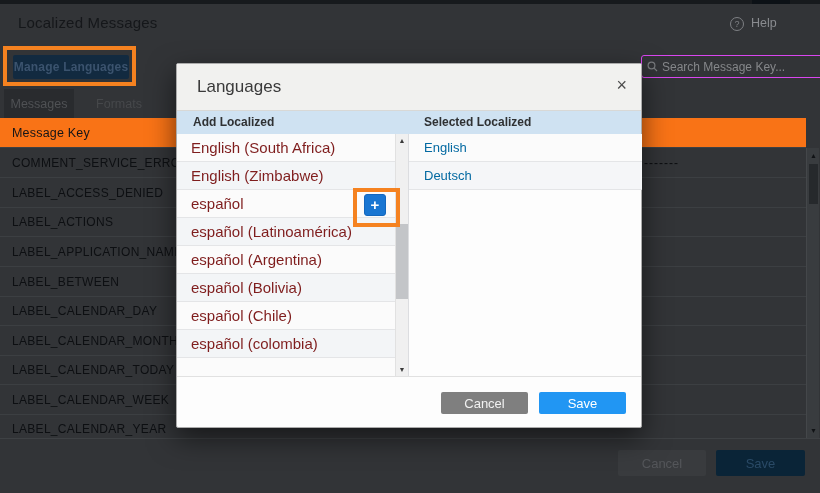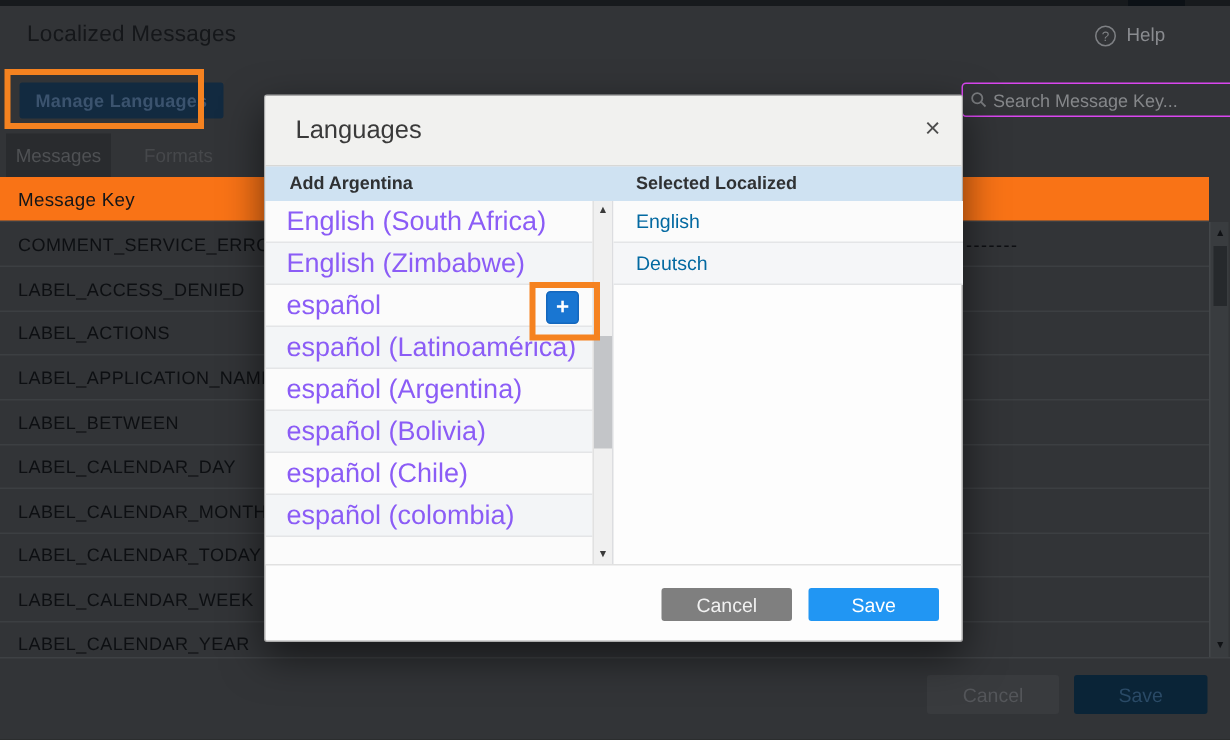--- a/index.html
+++ b/index.html
@@ -4,21 +4,21 @@
 <style>
   * { margin:0; padding:0; box-sizing:border-box; }
   body { font-family:"Liberation Sans", sans-serif; background:#222; }
   .page { position:relative; width:820px; height:493px; background:#323437; overflow:hidden; }
 
   
   .topstrip { position:absolute; left:0; top:0; width:820px; height:4px; background:#171a1d; }
   .topstrip-accent { position:absolute; left:752px; top:0; width:38px; height:4px; background:#0c1116; }
   .page-title { position:absolute; left:18px; top:14px; font-size:15px; font-weight:normal; color:#15171a; letter-spacing:.2px; }
 
-  .manage-btn { position:absolute; left:13px; top:55px; width:136px; height:24px; background:#122a40;
+  .manage-btn { position:absolute; left:13px; top:55px; width:116px; height:24px; background:#122a40;
     color:#3b536e; font-size:12px; font-weight:bold; border:none; border-radius:2px; letter-spacing:.2px; }
   .hl-manage { position:absolute; left:3px; top:46px; width:133px; height:40px; border:4px solid #F58220; z-index:20; }
 
   .tab { position:absolute; top:89px; height:29px; font-size:12.5px; display:flex; align-items:center; justify-content:center; }
   .tab-messages { left:4px; width:70px; background:#292b2e; color:#4f5154; }
   .tab-formats { left:86px; width:66px; color:#46484b; }
 
   .help-icon { position:absolute; left:730px; top:17px; width:14px; height:14px; border:1.3px solid #7e8084;
     border-radius:50%; color:#7e8084; font-size:9px; display:flex; align-items:center; justify-content:center; }
   .help-label { position:absolute; left:751px; top:16px; font-size:12.5px; color:#8a8c90; }
@@ -57,21 +57,21 @@
   .m-title { position:absolute; left:20px; top:0; line-height:46px; font-size:17px; color:#3a3a3a; }
   .m-close { position:absolute; right:14px; top:12px; font-size:18px; color:#4d4d4d; cursor:pointer; line-height:18px; }
   .m-band { position:absolute; left:0; top:47px; width:464px; height:23px; background:#cfe2f2; }
   .m-band .col-add { position:absolute; left:16px; line-height:23px; font-size:12px; font-weight:bold; color:#2f3133; }
   .m-band .col-sel { position:absolute; left:247px; line-height:23px; font-size:12px; font-weight:bold; color:#2f3133; }
   .m-vdiv { position:absolute; left:231px; top:70px; height:242px; border-left:1px solid #dcdde0; }
 
   .lrow { position:absolute; left:0; width:218px; height:28px; border-bottom:1px solid #e4e5e7;
     display:flex; align-items:center; background:#fbfbfb; }
   .lrow.alt { background:#f3f5f7; }
-  .lrow span { margin-left:14px; font-size:18px; color:#8b5cf6; }
+  .lrow span { margin-left:14px; font-size:15px; color:#7f1d1d; }
   .lrow-partial { position:absolute; left:0; top:294px; width:218px; height:18px; background:#fbfbfb; }
 
   .m-scroll { position:absolute; left:218px; top:70px; width:13px; height:242px; background:#f0f0f0; border-left:1px solid #e1e1e1; }
   .m-scroll .arr { position:absolute; left:0; width:12px; text-align:center; font-size:7px; color:#3a3a3a; }
   .m-up { top:3px; } .m-dn { bottom:3px; }
   .m-thumb { position:absolute; left:0; top:90px; width:12px; height:75px; background:#c3c5c8; }
 
   .rrow { position:absolute; left:232px; width:233px; height:28px; border-bottom:1px solid #e4e5e7;
     display:flex; align-items:center; background:#fbfbfb; }
   .rrow.alt { background:#f5f6f8; }
@@ -171,21 +171,21 @@
   <button class="pg-cancel">Cancel</button>
   <button class="pg-save">Save</button>
 
   <div class="modal">
     <div class="m-header">
       <div class="m-title">Languages</div>
       <div class="m-close">×</div>
     </div>
 
     <div class="m-band">
-      <span class="col-add">Add Argentina</span>
+      <span class="col-add">Add Localized</span>
       <span class="col-sel">Selected Localized</span>
     </div>
 
     <div class="lrow" style="top:70px">
         <span>English (South Africa)</span>
       </div>
     <div class="lrow alt" style="top:98px">
         <span>English (Zimbabwe)</span>
       </div>
     <div class="lrow" style="top:126px">

